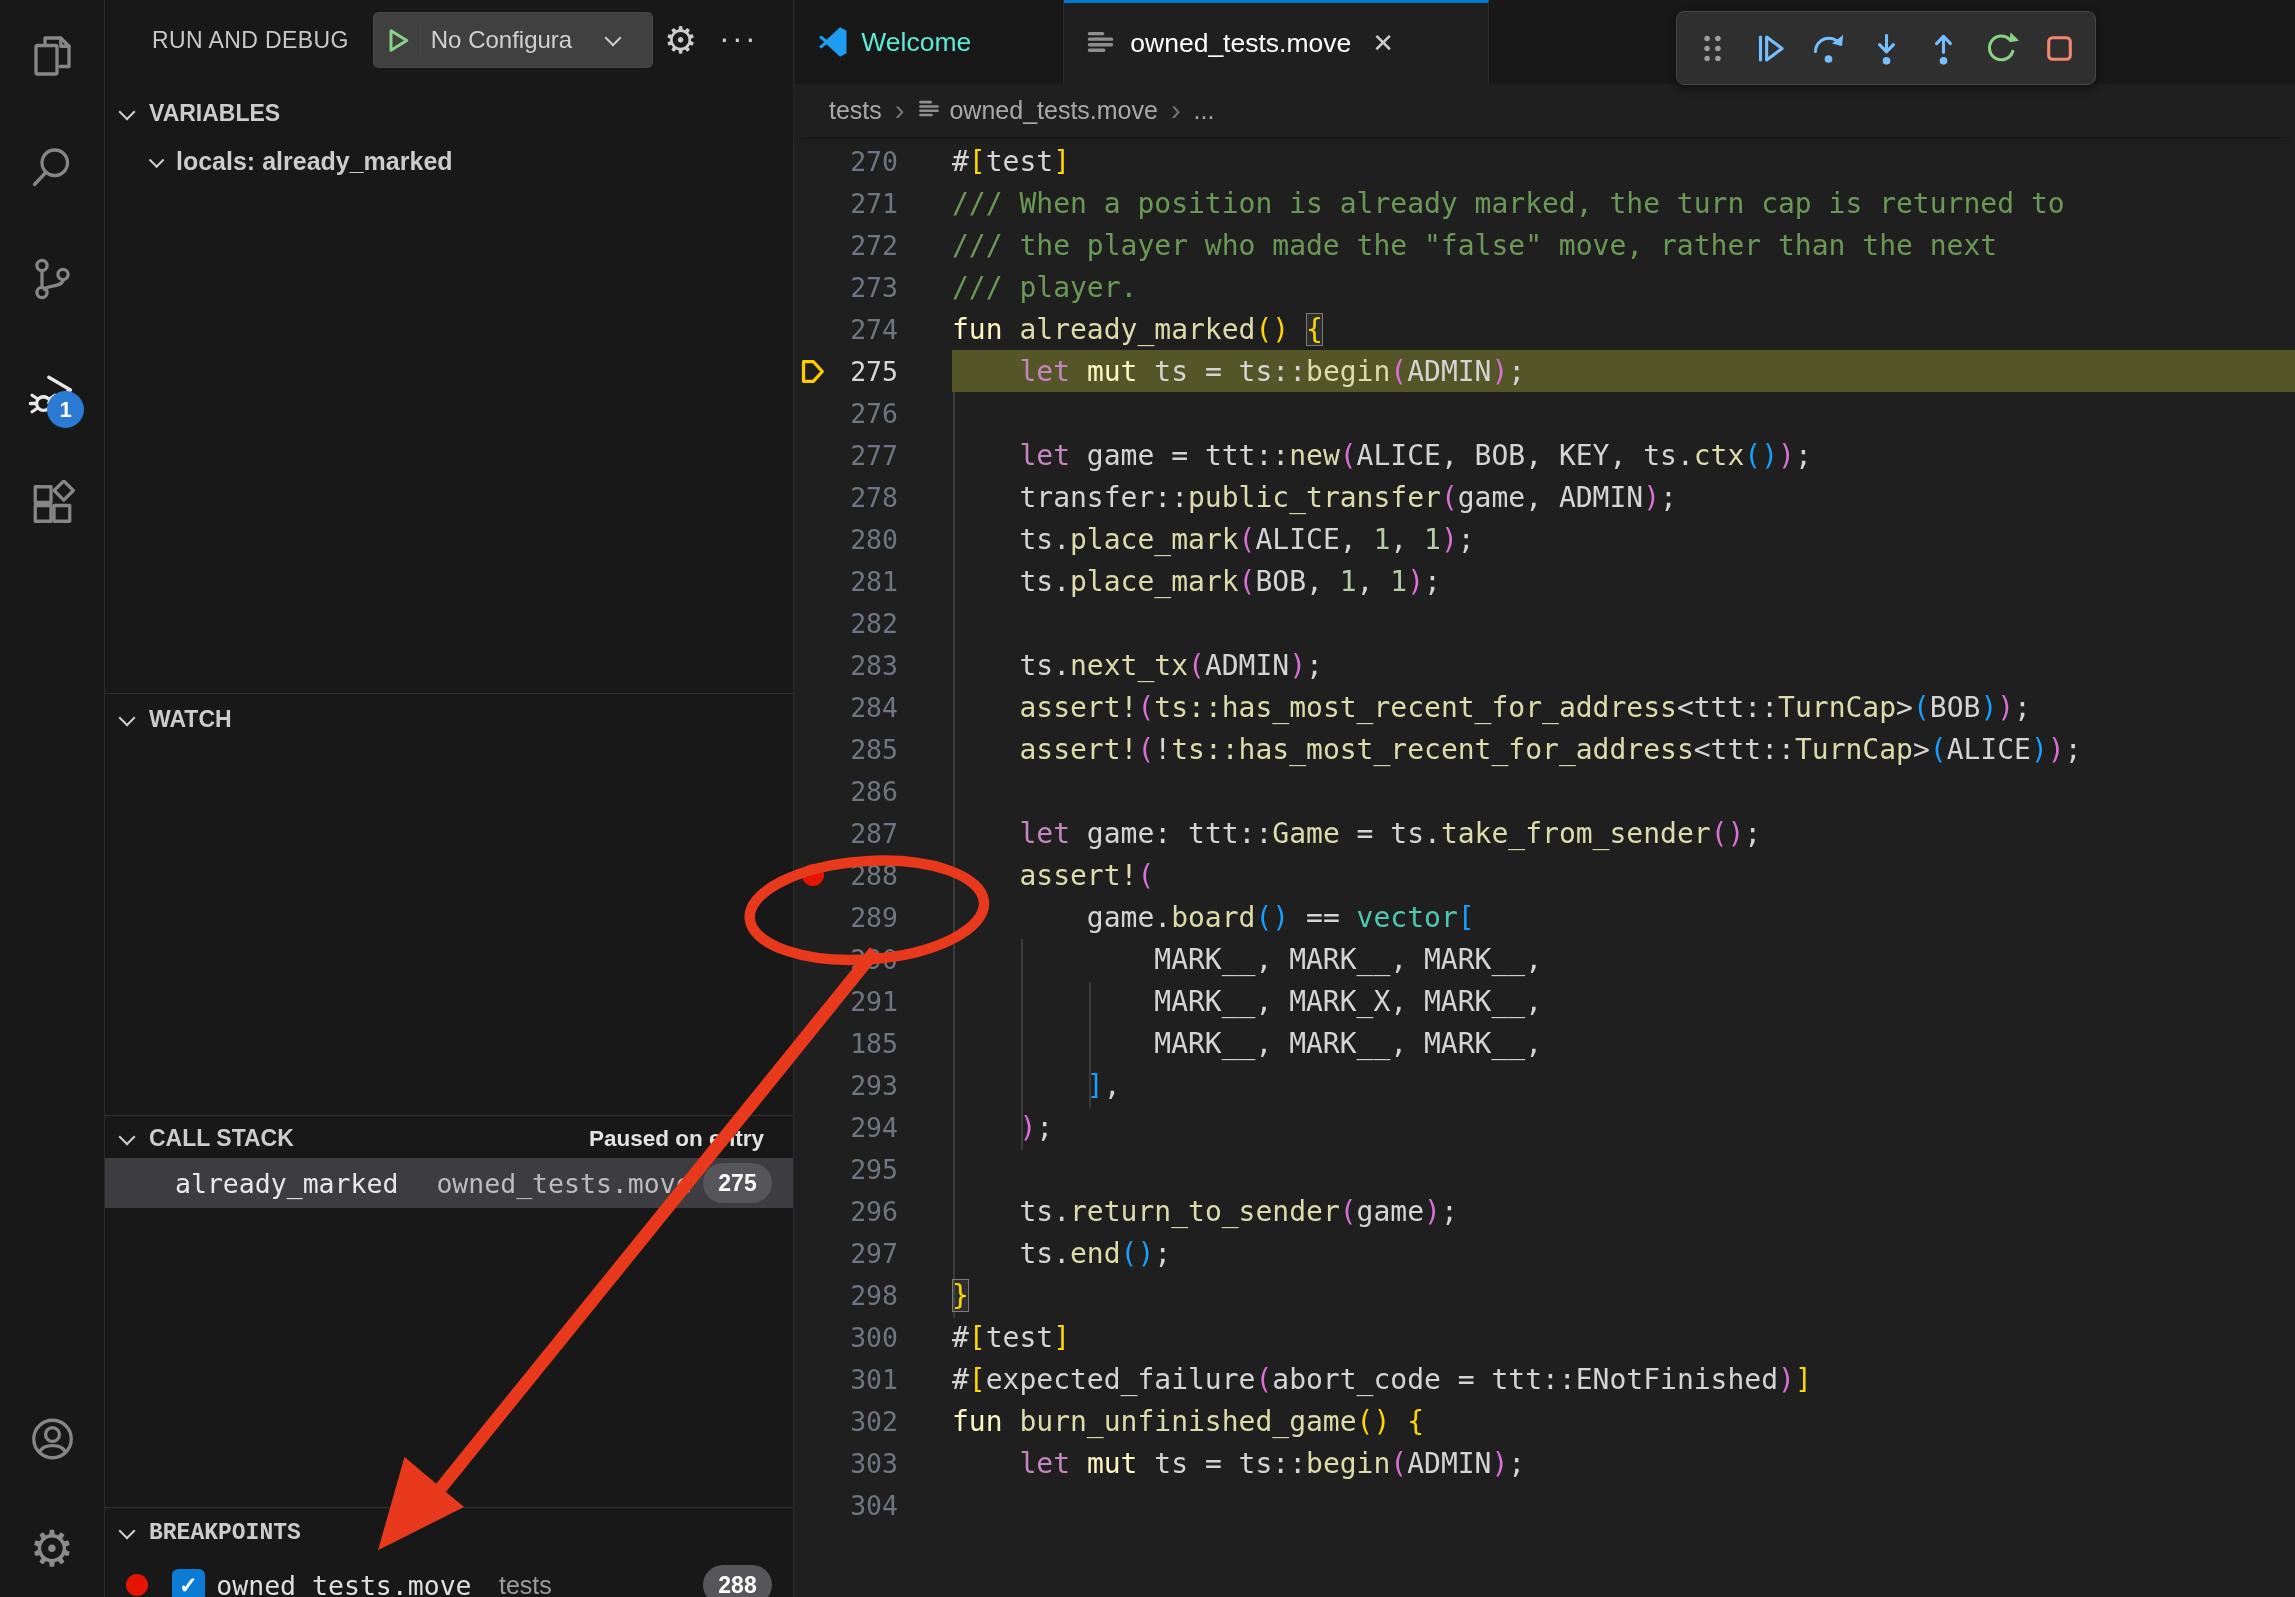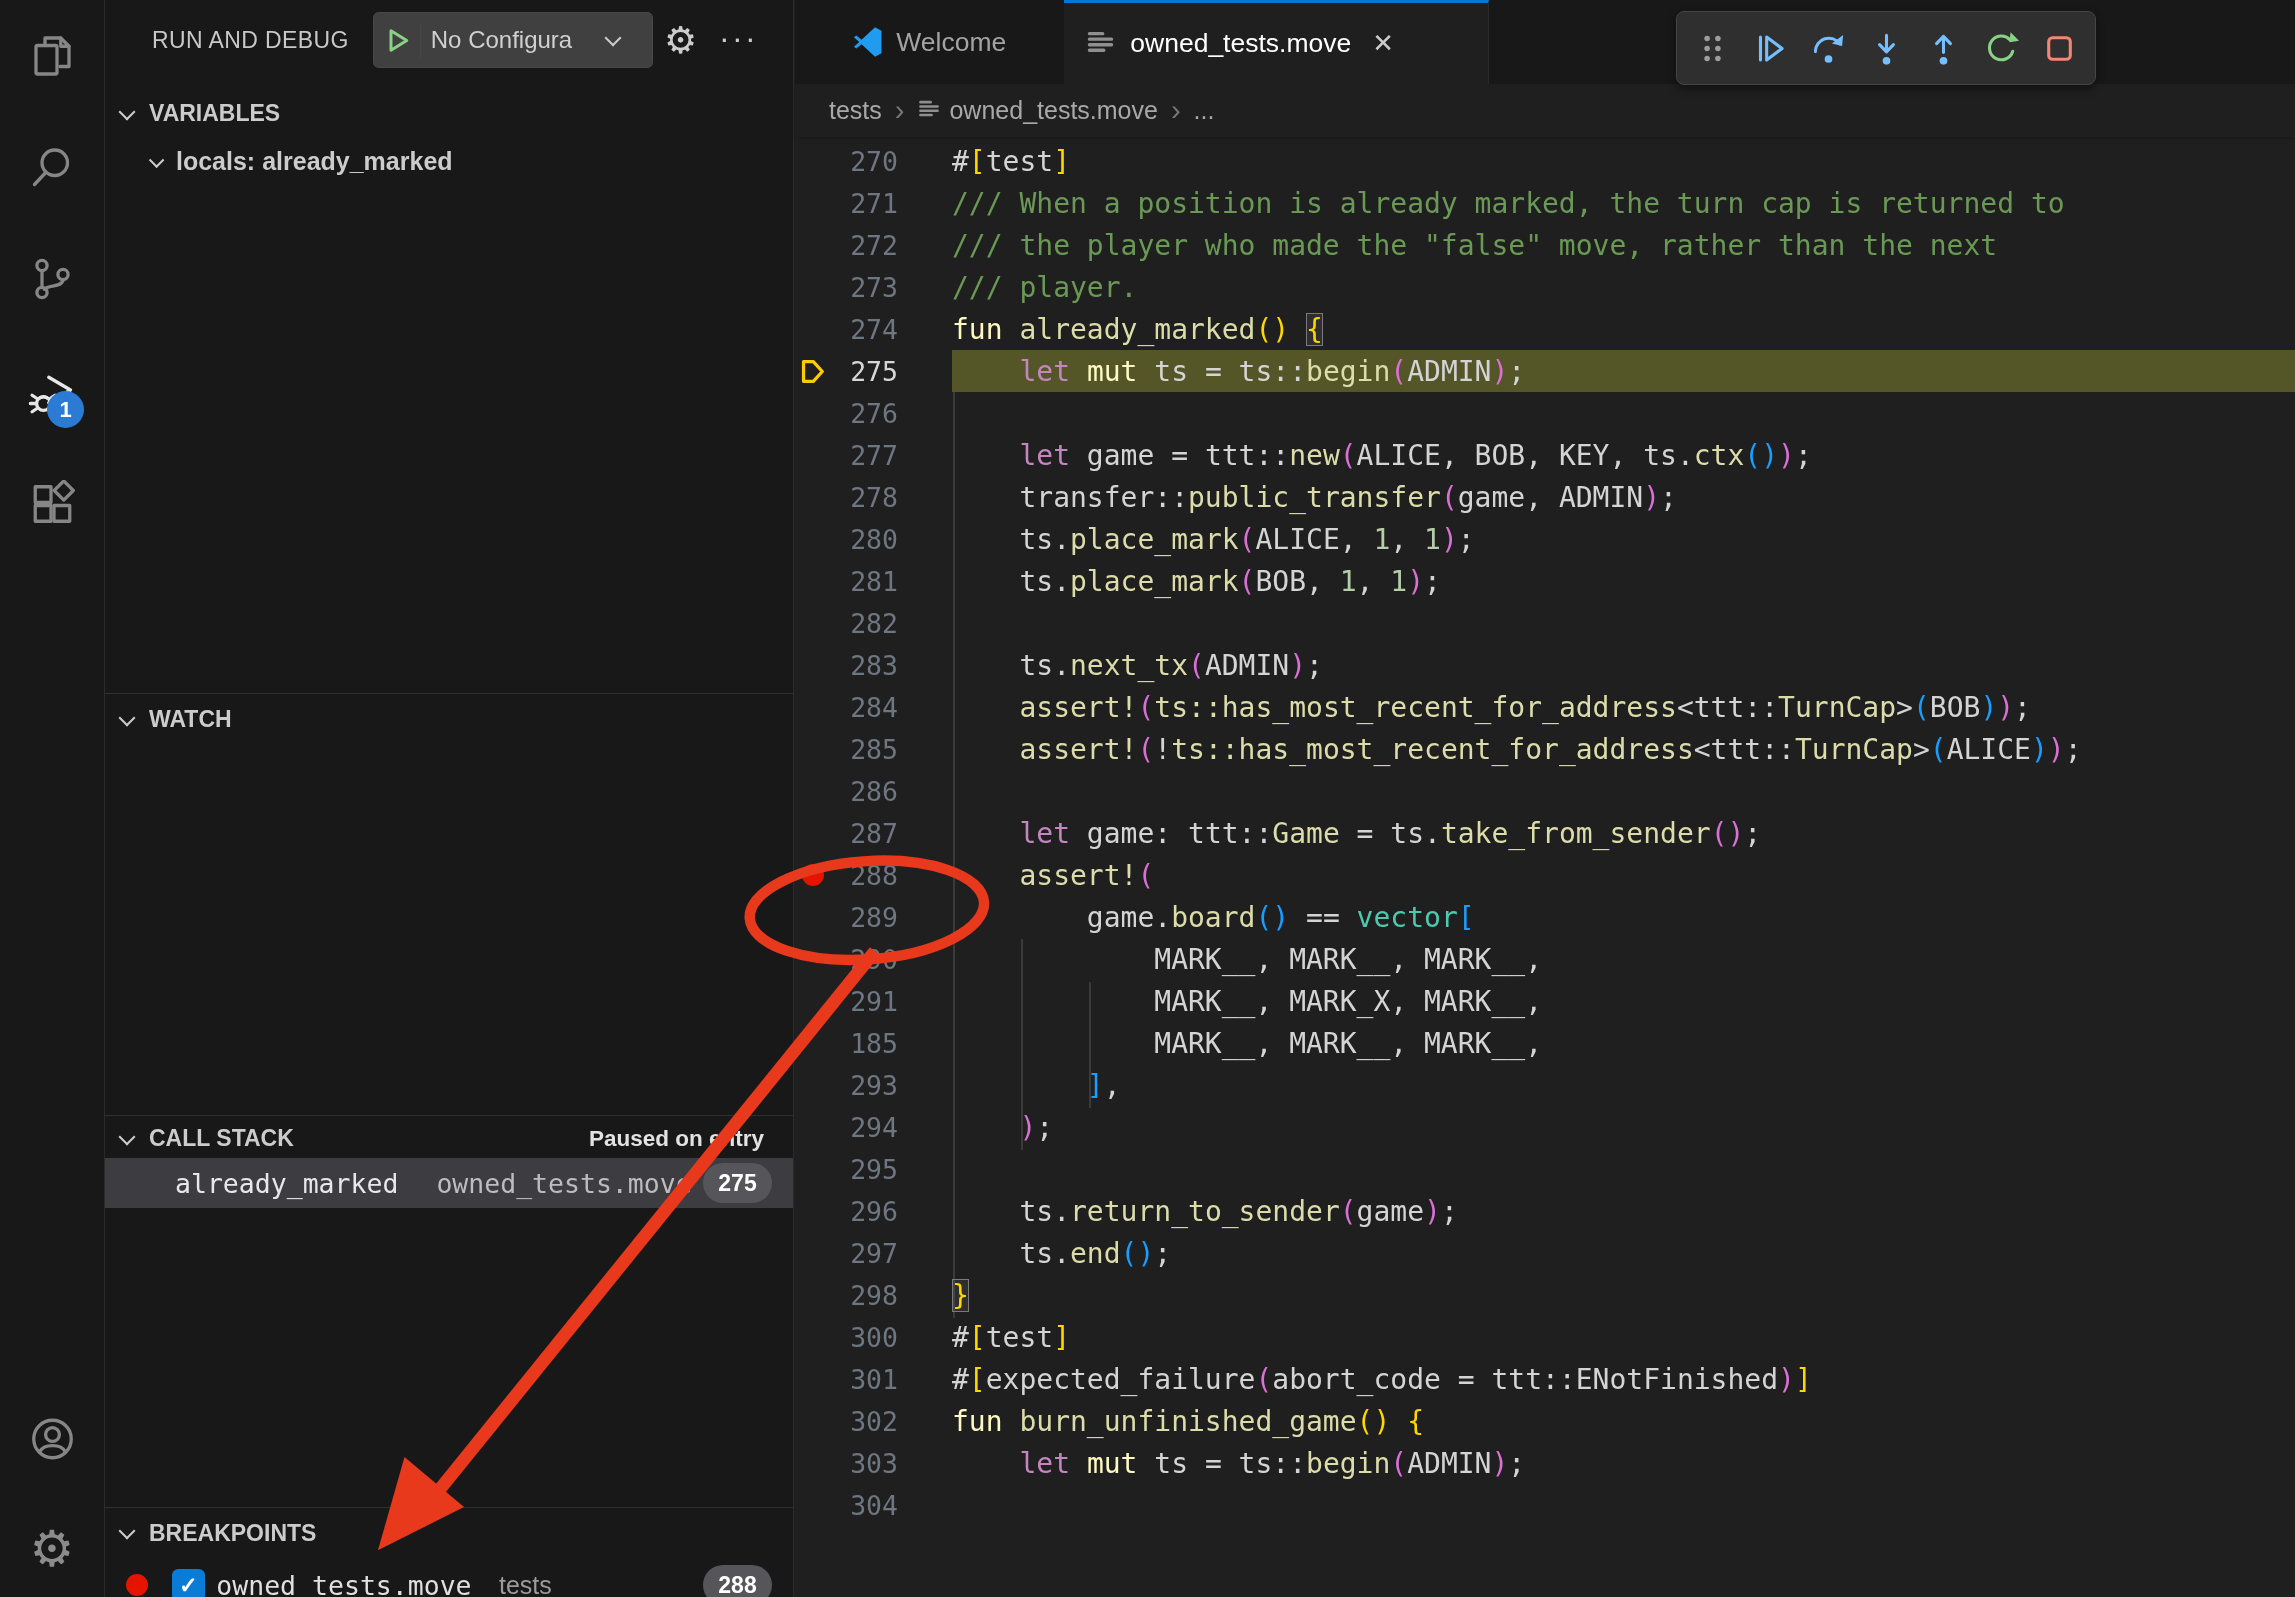--- a/index.html
+++ b/index.html
@@ -53,35 +53,35 @@
     font-size:22.5px; font-weight:700; color:#e2e2e2; }
   #frame-row { position:absolute; left:0; top:1158px; width:100%; height:50px; background:#3c3c41;
     display:flex; align-items:center; cursor:pointer; }
   .mono { font-family:"DejaVu Sans Mono", monospace; }
   #frame-name { margin-left:70px; font-size:26.5px; color:#e8e8e8; }
   #frame-file { margin-left:38px; font-size:26.5px; color:#bdbdbd; }
   .badge { position:absolute; right:21px; top:50%; transform:translateY(-50%);
     min-width:69px; height:40px; padding:0 14.5px; border-radius:20px; background:#55555a; color:#ffffff;
     font-size:23px; font-weight:600; display:flex; align-items:center; justify-content:center; }
   #sec-breakpoints { position:absolute; left:0; top:1507px; width:100%; border-top:0.8px solid #303030; }
-  #sec-breakpoints .section-header { height:50px; }
+  #sec-breakpoints .section-header { height:50px;font-family:Liberation Mono, monospace; }
   #bp-row { position:absolute; left:0; top:1560px; width:100%; height:50px; display:flex; align-items:center; cursor:pointer; }
   .bp-dot { width:22px; height:22px; border-radius:50%; background:#e51400; display:inline-block; }
   #bp-row .bp-dot { margin-left:21px; flex:0 0 auto; }
   #bp-check { margin-left:24px; width:33px; height:33px; border-radius:6.4px; background:#0a7cd6;
     display:flex; align-items:center; justify-content:center; color:#fff; font-size:22.5px; font-weight:700; flex:0 0 auto; }
   #bp-file { margin-left:11.3px; font-size:26.5px; color:#e0e0e0; }
   #bp-dir { position:absolute; left:394px; font-size:25px; color:#9b9b9b; }
 
   
   #editor { position:absolute; left:795px; top:0; width:1501px; height:1597px; background:#1f1f1f; }
   #tabstrip { position:absolute; left:0; top:0; width:100%; height:84px; background:#181818; }
   .tab { position:absolute; top:0; height:84px; display:flex; align-items:center; cursor:pointer;
     border-right:0.8px solid #2b2b2b; }
-  #tab-welcome { left:0; width:269px; background:#181818; color:#a3a3a3;margin-left:35px; }
+  #tab-welcome { left:0; width:269px; background:#181818; color:#5eead4; }
   #tab-owned { left:269px; width:425px; background:#1f1f1f; color:#ffffff; border-top:3.2px solid #0078d4; }
   .tab .tab-label { font-size:26.5px; }
   .tab-icon { width:34px; height:34px; margin:0 11.3px 0 21px; flex:0 0 auto; }
   .file-lines-icon svg { width:31px; height:31px; stroke:#8f8f8f; stroke-width:3; stroke-linecap:round; }
   .tab-close { margin-left:21px; font-size:26px; color:#cccccc; cursor:pointer; }
 
   #breadcrumb { position:absolute; left:0; top:84px; width:100%; height:53px; background:#1f1f1f;
     display:flex; align-items:center; color:#a8a8a8; font-size:25px;
     box-shadow:0 4.8px 6.4px -4.8px rgba(0,0,0,.5); }
   #breadcrumb .crumb { cursor:pointer; }

